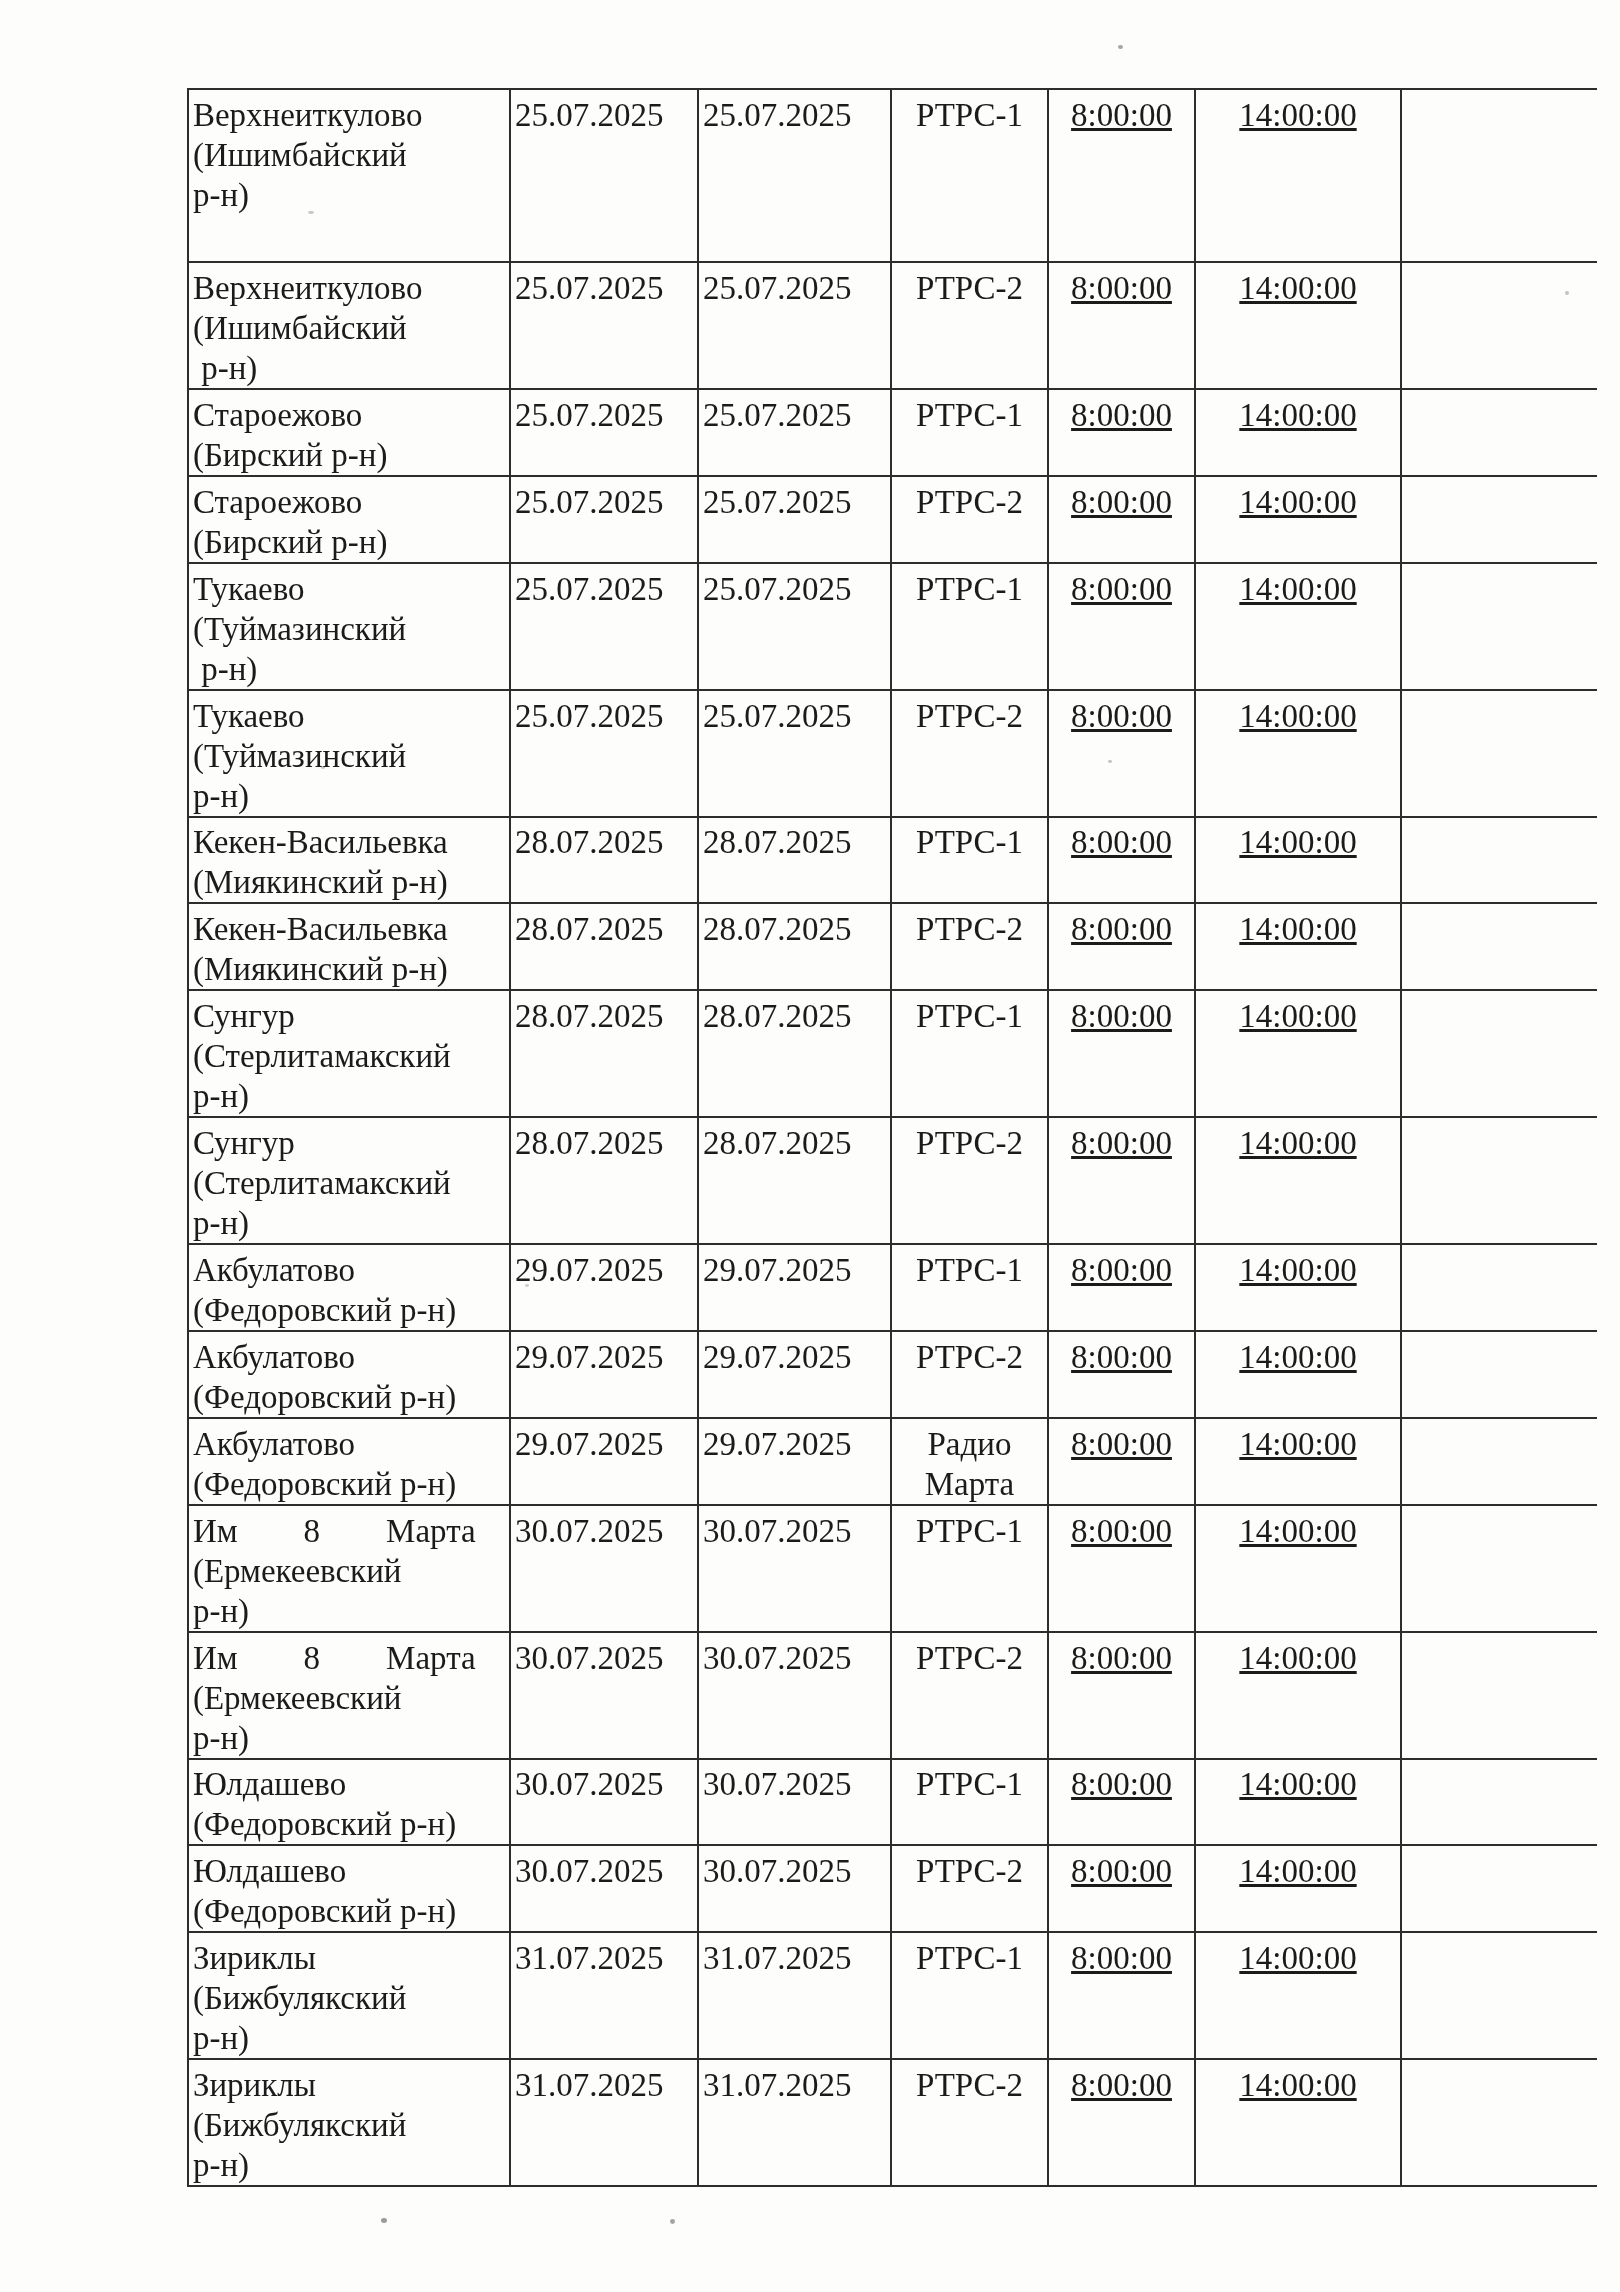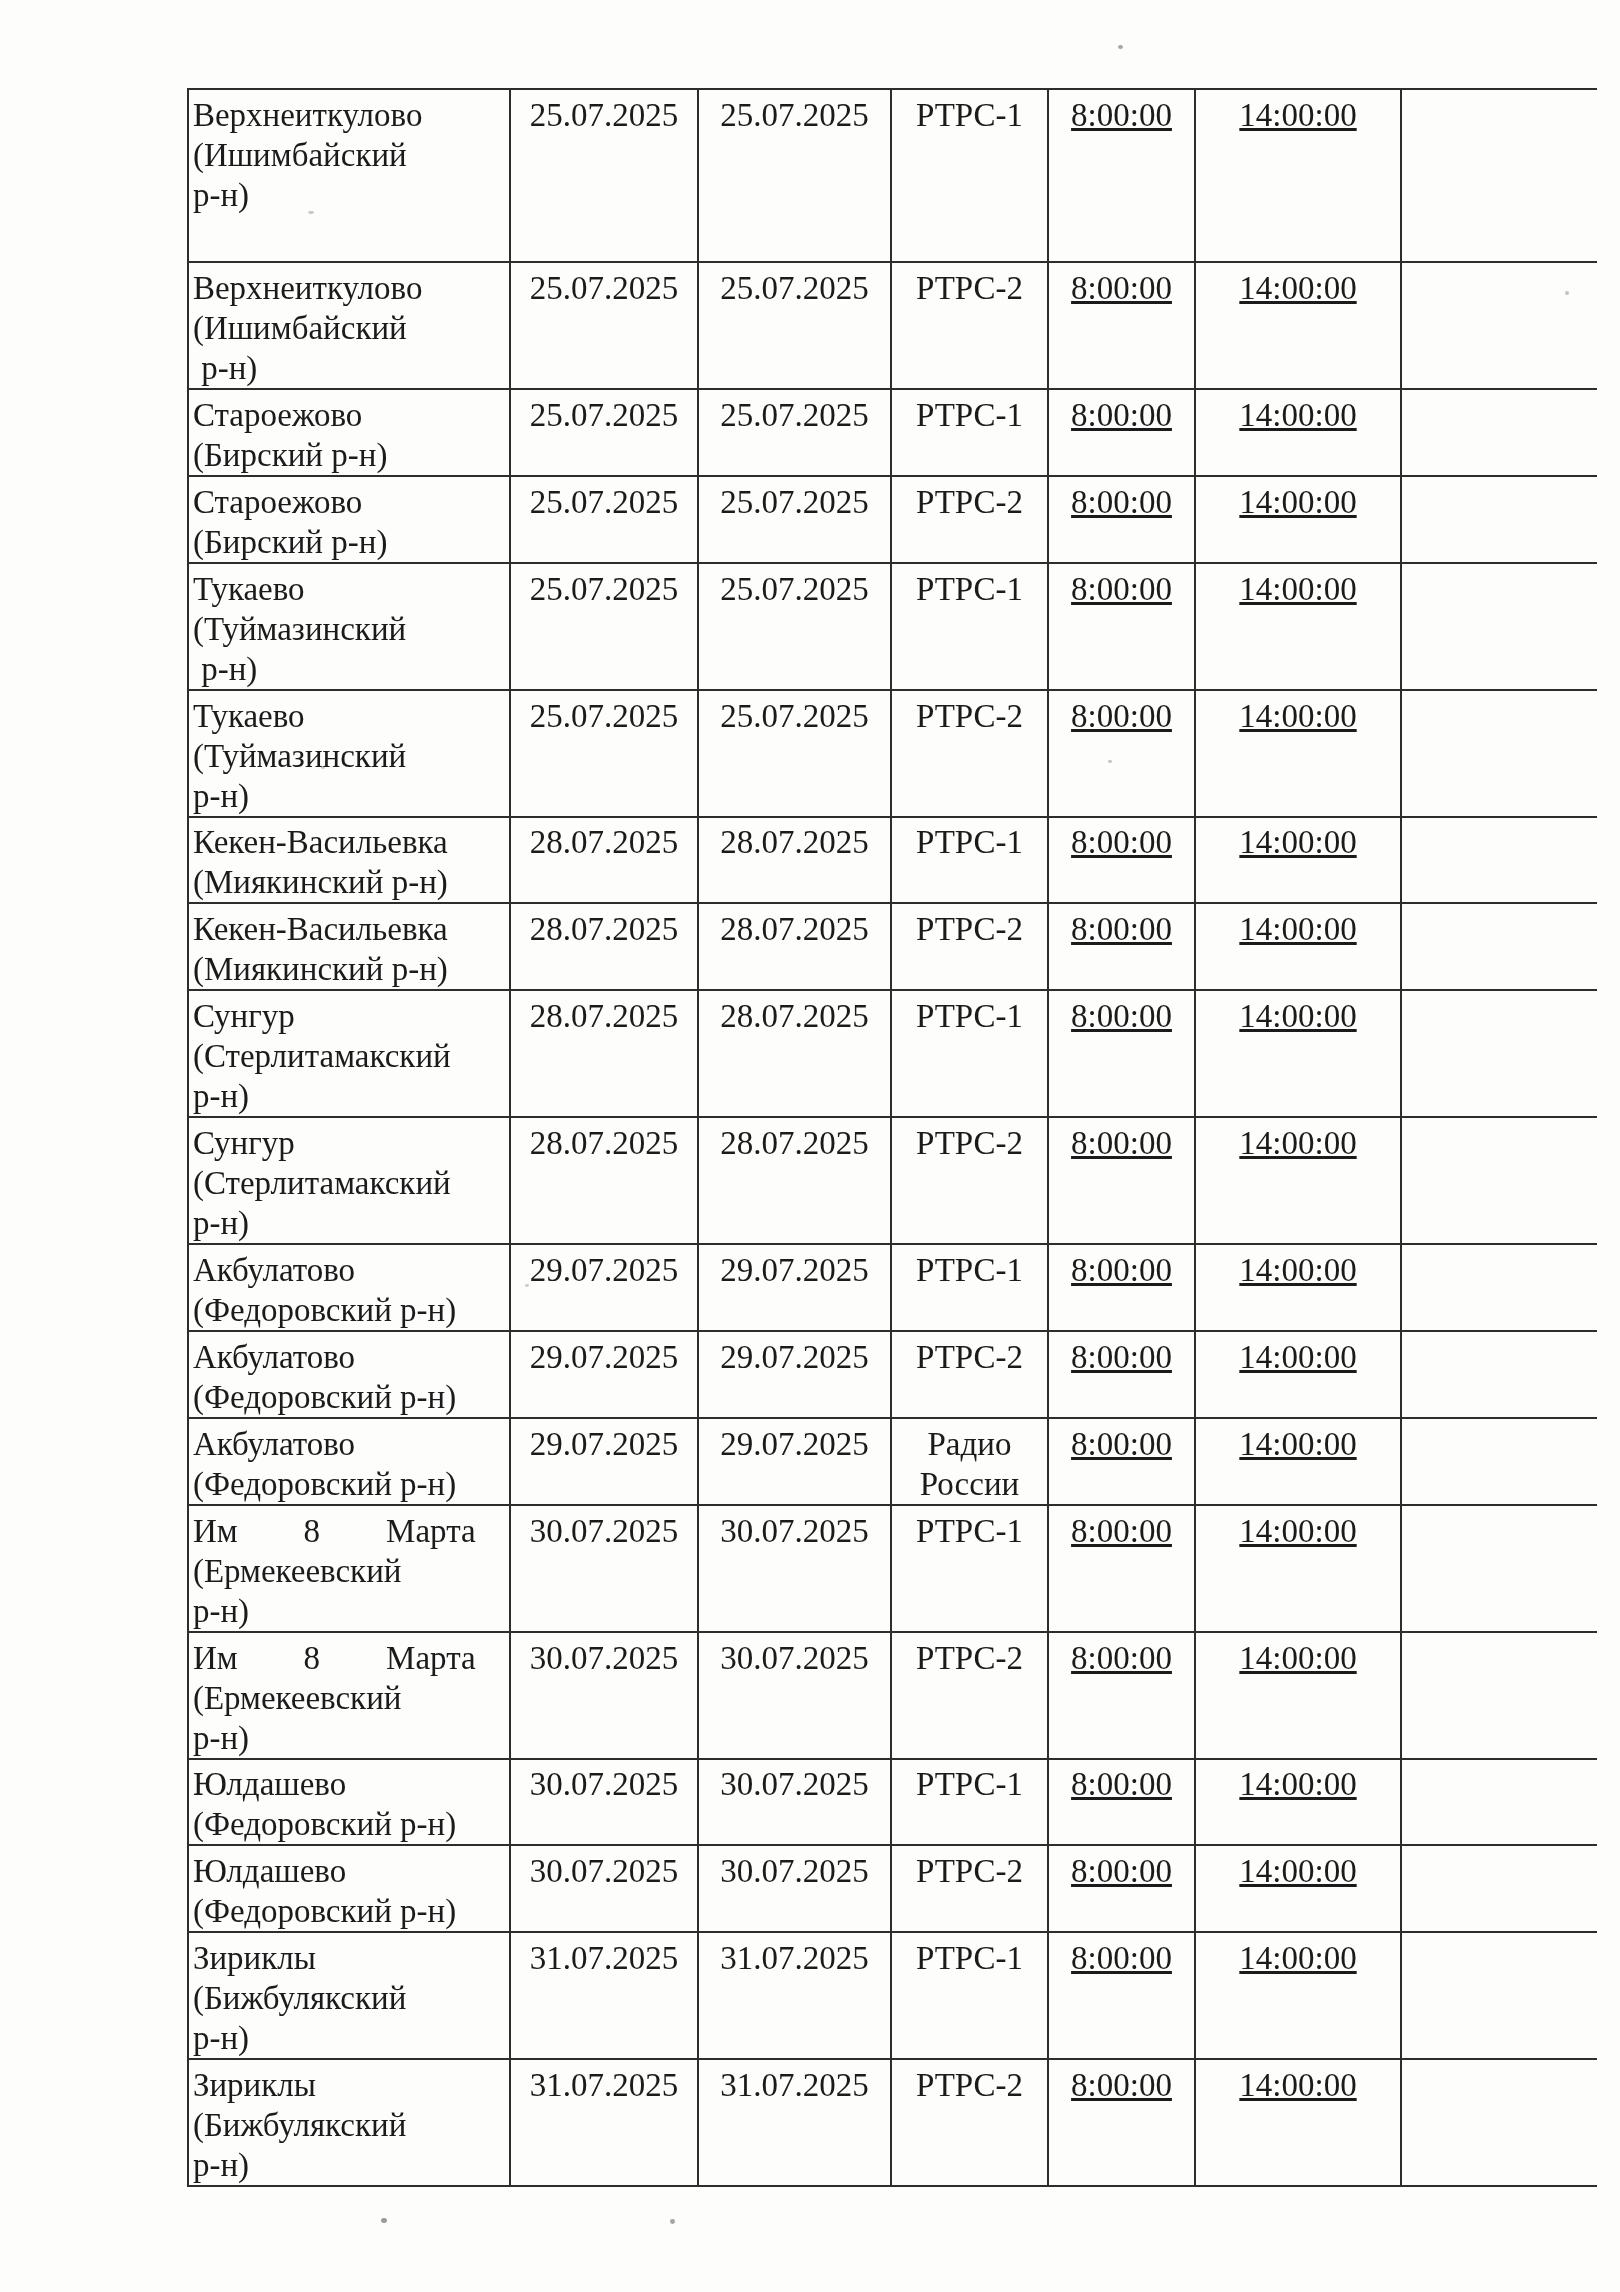--- a/index.html
+++ b/index.html
@@ -36,21 +36,21 @@
     line-height: 40px;
     white-space: pre-wrap;
     overflow: hidden;
   }
   
   table.schedule td:last-child {
     border-right: none;
   }
   td.loc  { padding-left: 12.7px; text-align: left; }
   td.chan { padding-left: 12.7px; text-align: center; }
-  td.date { text-align: center; }
+  td.date { }
   td.time { text-align: center; text-decoration: underline; }
   td.note { }
   
   .speck {
     position: absolute;
     background: #3a3a3a;
     border-radius: 50%;
   }
   .s1 { left: 1118px; top: 45px;   width: 4.9px; height: 3.9px; opacity: .45; }
   .s2 { left: 308px;  top: 211px;  width: 5.9px; height: 2.9px; opacity: .28; }
@@ -202,21 +202,21 @@
           <td class="time">8:00:00</td>
           <td class="time">14:00:00</td>
           <td class="note"></td>
         </tr>
         <tr style="height: 85px;">
           <td class="loc">Акбулатово
 (Федоровский р-н)</td>
           <td class="date">29.07.2025</td>
           <td class="date">29.07.2025</td>
           <td class="chan">Радио
-России</td>
+Марта</td>
           <td class="time">8:00:00</td>
           <td class="time">14:00:00</td>
           <td class="note"></td>
         </tr>
         <tr style="height: 123px;">
           <td class="loc">Им   8   Марта
 (Ермекеевский
 р-н)</td>
           <td class="date">30.07.2025</td>
           <td class="date">30.07.2025</td>

